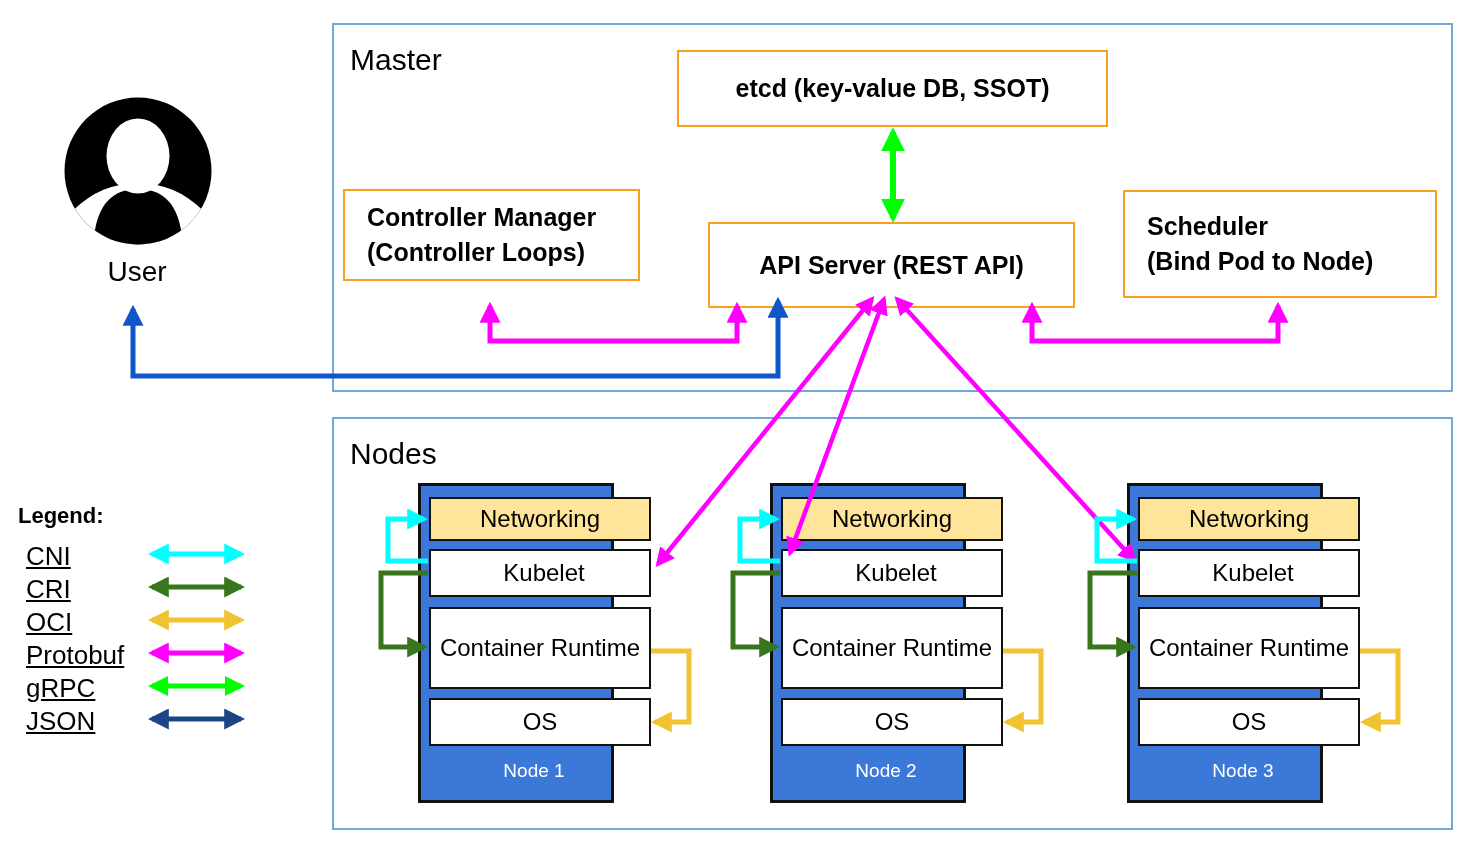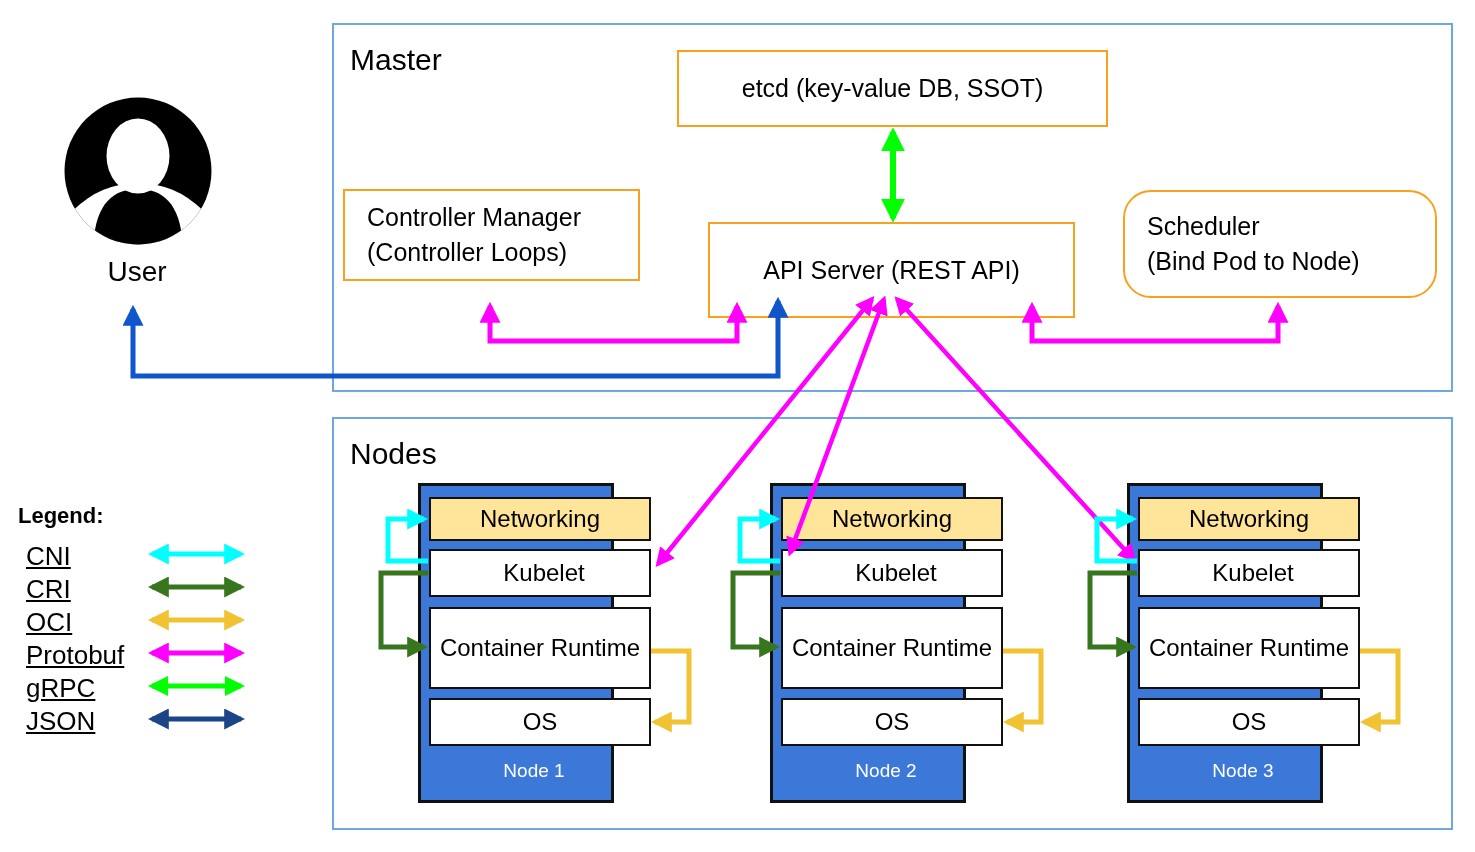--- a/index.html
+++ b/index.html
@@ -5,21 +5,21 @@
   html,body{margin:0;padding:0;background:#ffffff;}
   .canvas{position:relative;width:1475px;height:852px;background:#ffffff;
           font-family:"Liberation Sans",sans-serif;color:#000;overflow:hidden;}
 
   
   .frame{position:absolute;border:2px solid #6fa8dc;background:transparent;box-sizing:border-box;}
   .frame-label{position:absolute;left:16px;top:18px;font-size:30px;color:#000;}
 
   
   .obox{position:absolute;border:2px solid #f9a11f;background:#fff;box-sizing:border-box;
-        display:flex;flex-direction:column;justify-content:center;font-size:25px;line-height:1.4;}
+        display:flex;flex-direction:column;justify-content:center;font-size:25px;line-height:1.4;font-weight:bold;}
   .obox.center{align-items:center;text-align:center;}
   .obox.left{align-items:flex-start;padding-left:22px;}
 
   
   .node{position:absolute;top:483px;width:196px;height:320px;background:#3c78d8;
         border:3px solid #111;box-sizing:border-box;}
   .layer{position:absolute;left:8px;width:222px;box-sizing:border-box;background:#fff;
          border:2px solid #111;display:flex;align-items:center;justify-content:center;
          text-align:center;font-size:24px;line-height:1.18;}
   .layer.networking{top:11px;height:44px;background:#ffe599;}
@@ -54,25 +54,25 @@
 
   <div class="obox center" style="left:677px;top:50px;width:431px;height:77px;">
     <div>etcd (key-value DB, SSOT)</div>
   </div>
 
   <div class="obox left" style="left:343px;top:189px;width:297px;height:92px;">
     <div>Controller Manager</div>
     <div>(Controller Loops)</div>
   </div>
 
-  <div class="obox center" style="left:708px;top:222px;width:367px;height:96px;">
+  <div class="obox center" style="left:708px;top:222px;width:367px;height:86px;">
     <div>API Server (REST API)</div>
   </div>
 
-  <div class="obox left" style="left:1123px;top:190px;width:314px;height:108px;border-radius:28px;">
+  <div class="obox left" style="left:1123px;top:190px;width:314px;height:108px;">
     <div>Scheduler</div>
     <div>(Bind Pod to Node)</div>
   </div>
 
   <svg style="position:absolute;left:63px;top:96px;" width="150" height="150" viewBox="0 0 100 100">
     <defs>
         <clipPath id="uc">
           <circle cx="50" cy="50" r="49"></circle>
         </clipPath>
       </defs>

